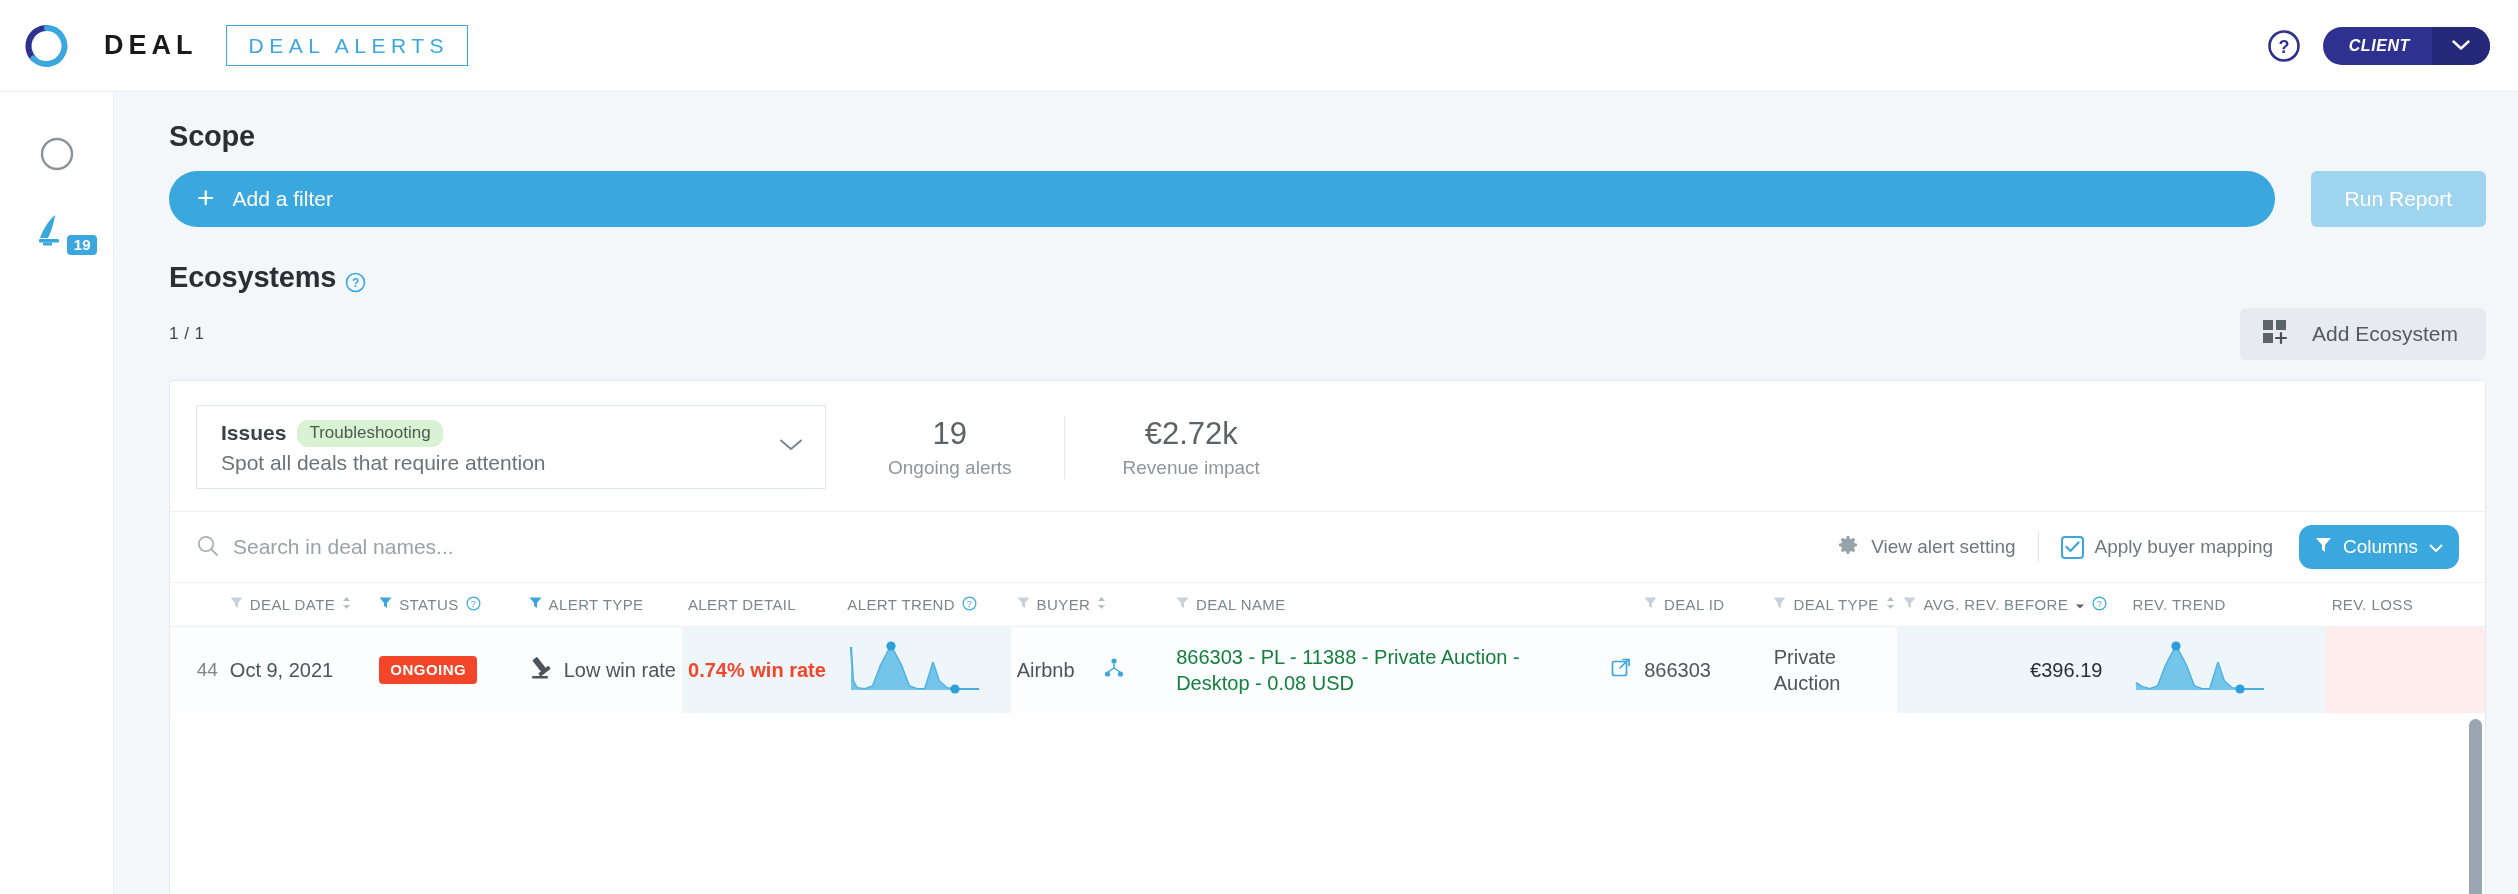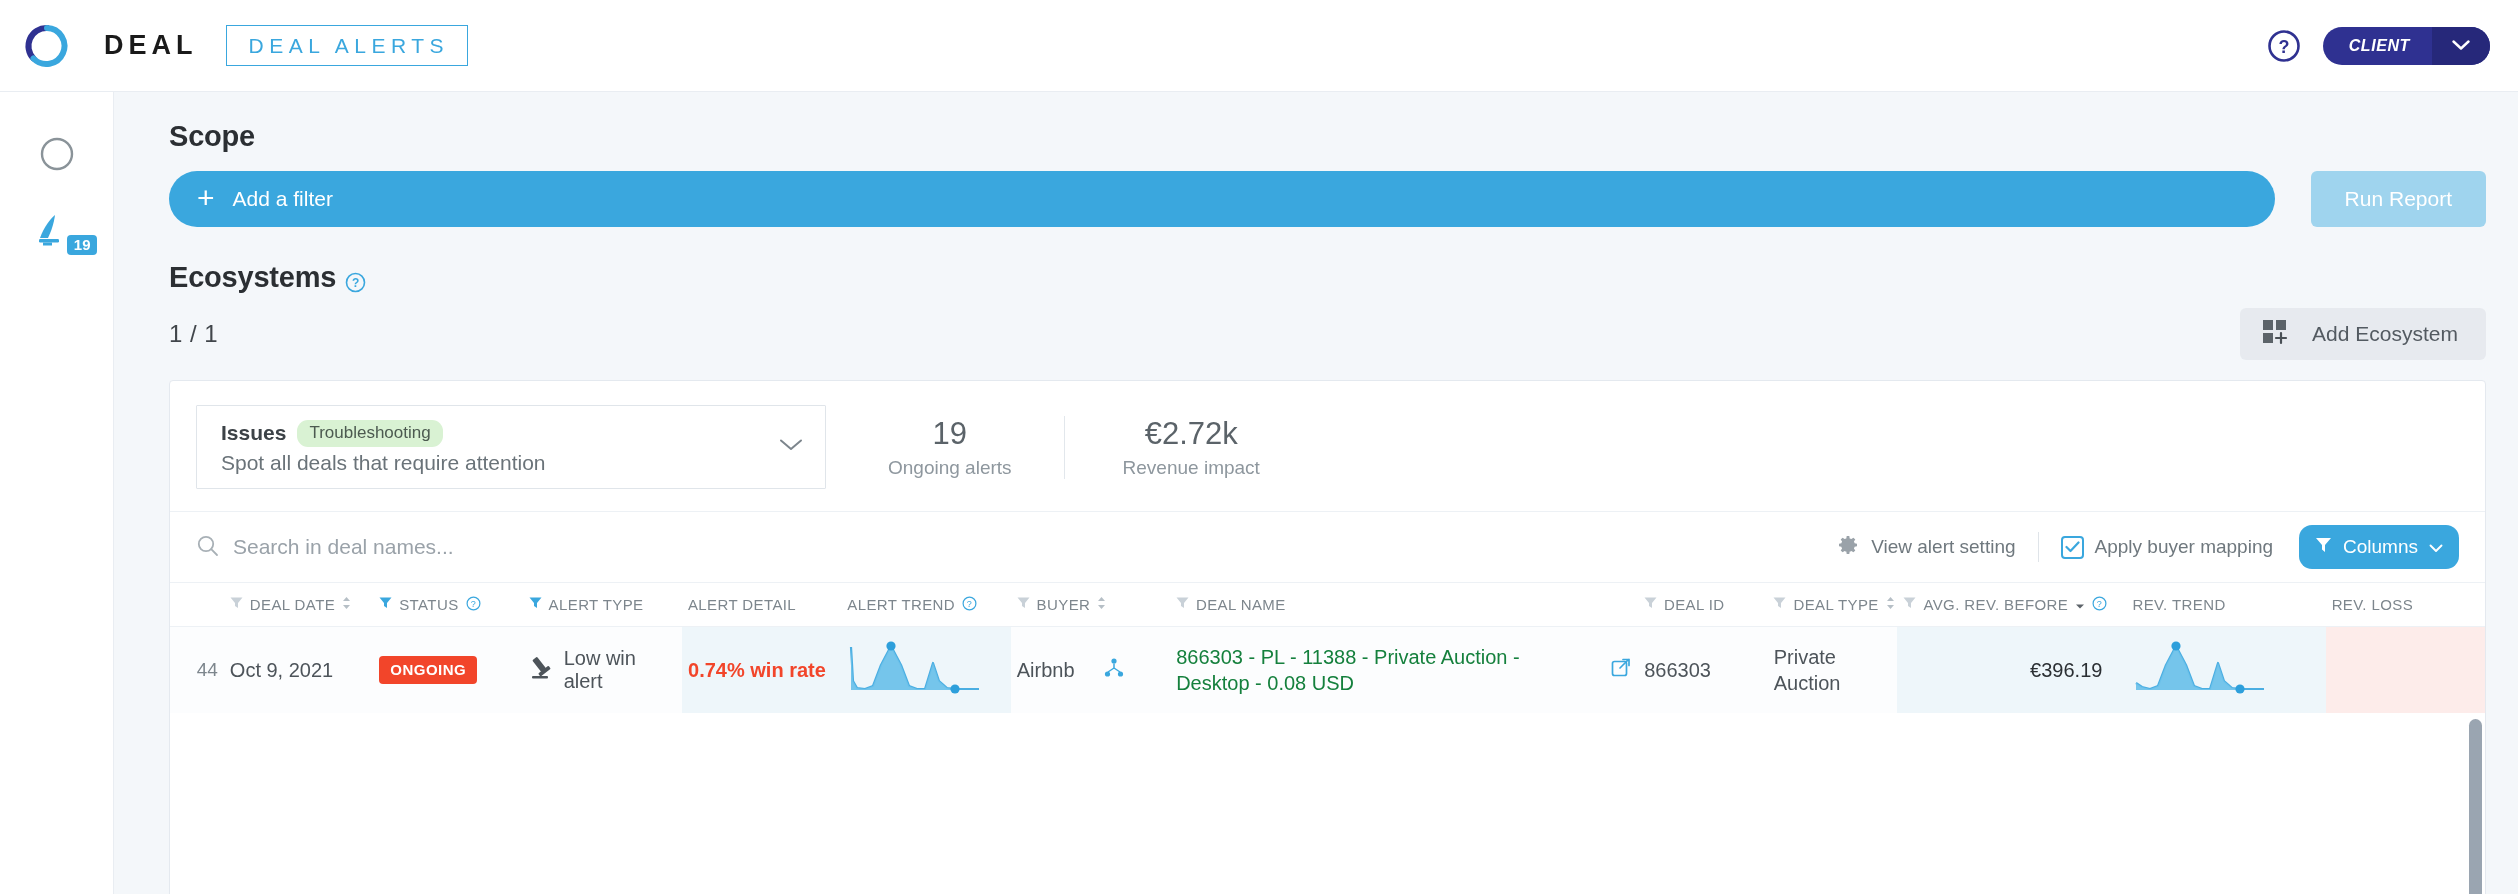--- a/index.html
+++ b/index.html
@@ -97,21 +97,21 @@
     border: none; border-radius: 6px;
     height: 56px; padding: 0 34px;
     font-size: 21px; font-weight: 500;
     cursor: pointer; white-space: nowrap;
   }
 
   .eco-count-row {
     display: flex; align-items: center;
     padding: 14px 32px 0 55px;
   }
-  .eco-count { font-size: 24px; color: #41464b; letter-spacing: .5px; }
+  .eco-count { font-size: 17px; color: #41464b; letter-spacing: .5px; }
   .add-eco {
     margin-left: auto;
     background: #e7eaef; border: none; border-radius: 6px;
     height: 52px; padding: 0 28px 0 22px;
     display: flex; align-items: center; gap: 20px;
     font-size: 21px; color: #535a61; cursor: pointer;
   }
 
   .help-dot { width: 21px; height: 21px; display:inline-block; vertical-align: middle;}
 
@@ -510,21 +510,21 @@
           <div class="td c-atype">
             <span style="margin-right:9px">
               <svg width="26" height="26" viewBox="0 0 26 26">
                 <g transform="rotate(-38 13 13)">
                   <rect x="10" y="1" width="6" height="15" rx="1" fill="#4d545a"></rect>
                   <rect x="6.5" y="15" width="13" height="4" rx="1" fill="#4d545a"></rect>
                 </g>
                 <rect x="3" y="21" width="16" height="2.6" rx="1" fill="#4d545a"></rect>
               </svg>
             </span>
-            <span>Low win alert</span>
+            <span>Low win rate</span>
           </div>
 
           <div class="td c-adet tint-blue">
             <span class="red-text">0.74% win rate</span>
           </div>
 
           <div class="td c-atrend tint-blue">
             <span>
               <svg width="140" height="54" viewBox="0 0 140 54">
                 <path d="M4,6 L6,40 L10,47 L18,48 L26,45 L34,24 L44,5 L54,24 L62,45 L70,48 L78,48 L86,22 L92,40 L100,47 L108,48 L122,48 L132,48" fill="none" stroke="#4aaee2" stroke-width="2.2" stroke-linejoin="round"></path>

